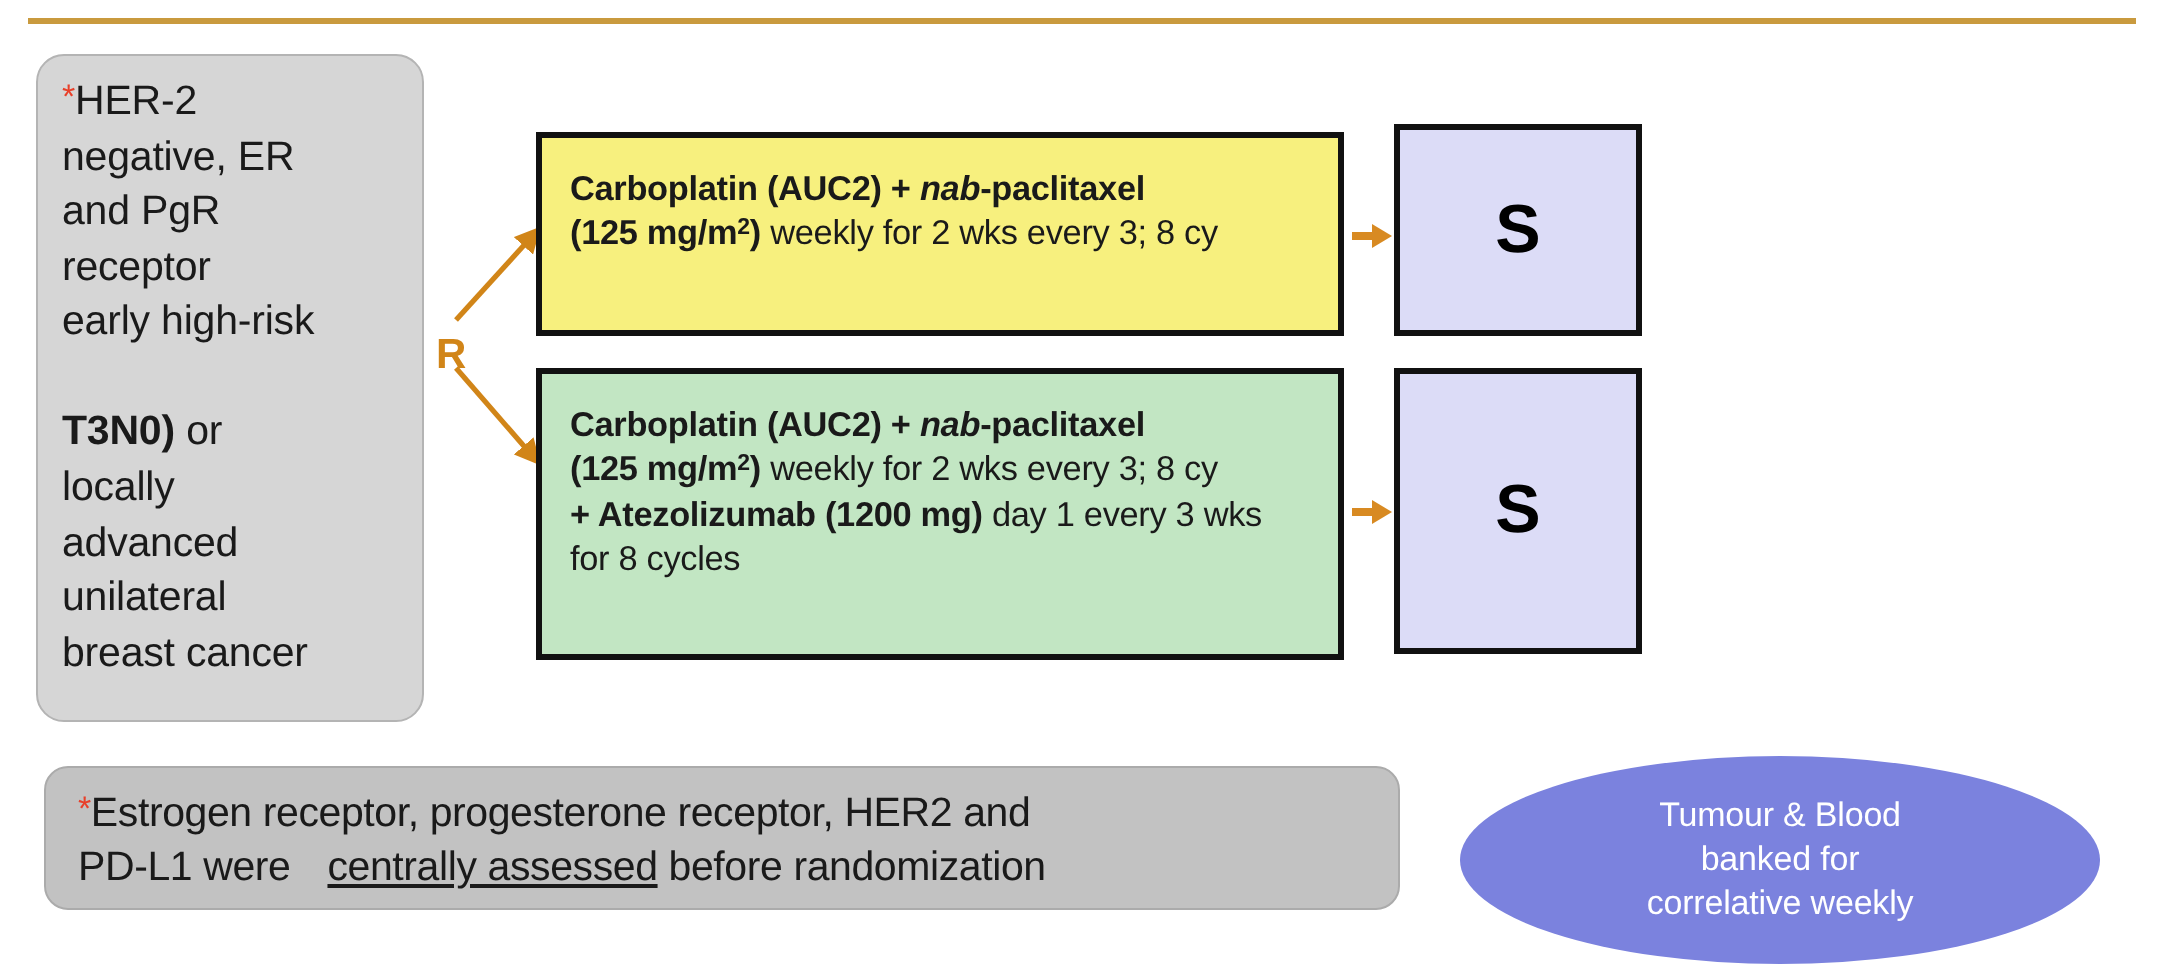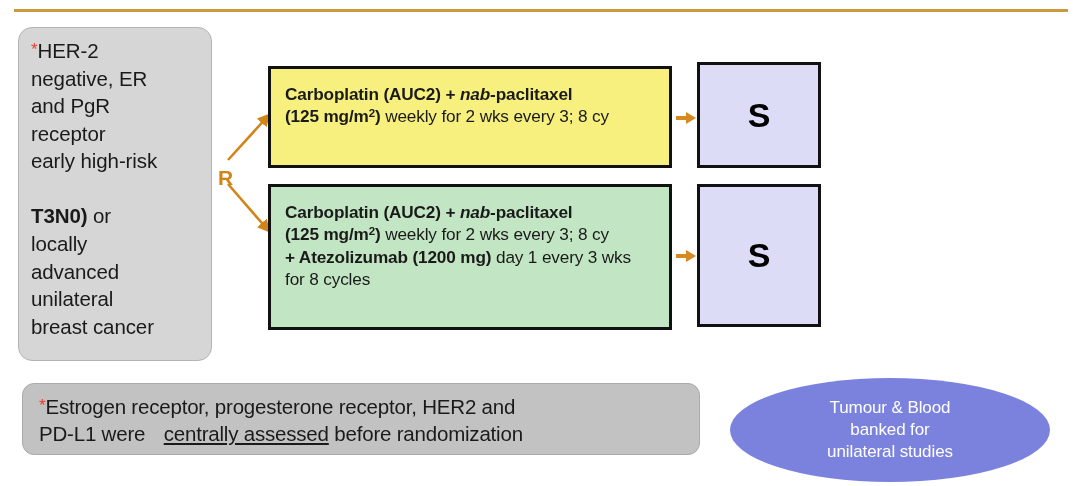--- a/index.html
+++ b/index.html
@@ -221,14 +221,14 @@
 </div>
 
 <div class="footnote-box">
   <span class="ast">*</span><span>Estrogen receptor, progesterone receptor, HER2 and</span><br>
   <span>PD-L1 were </span><u>centrally assessed</u><span> before randomization</span>
 </div>
 
 <div class="banked-ellipse">
   <span>Tumour &amp; Blood</span>
   <span>banked for</span>
-  <span>unilateral studies</span>
+  <span>correlative weekly</span>
 </div>
 
 </body></html>

